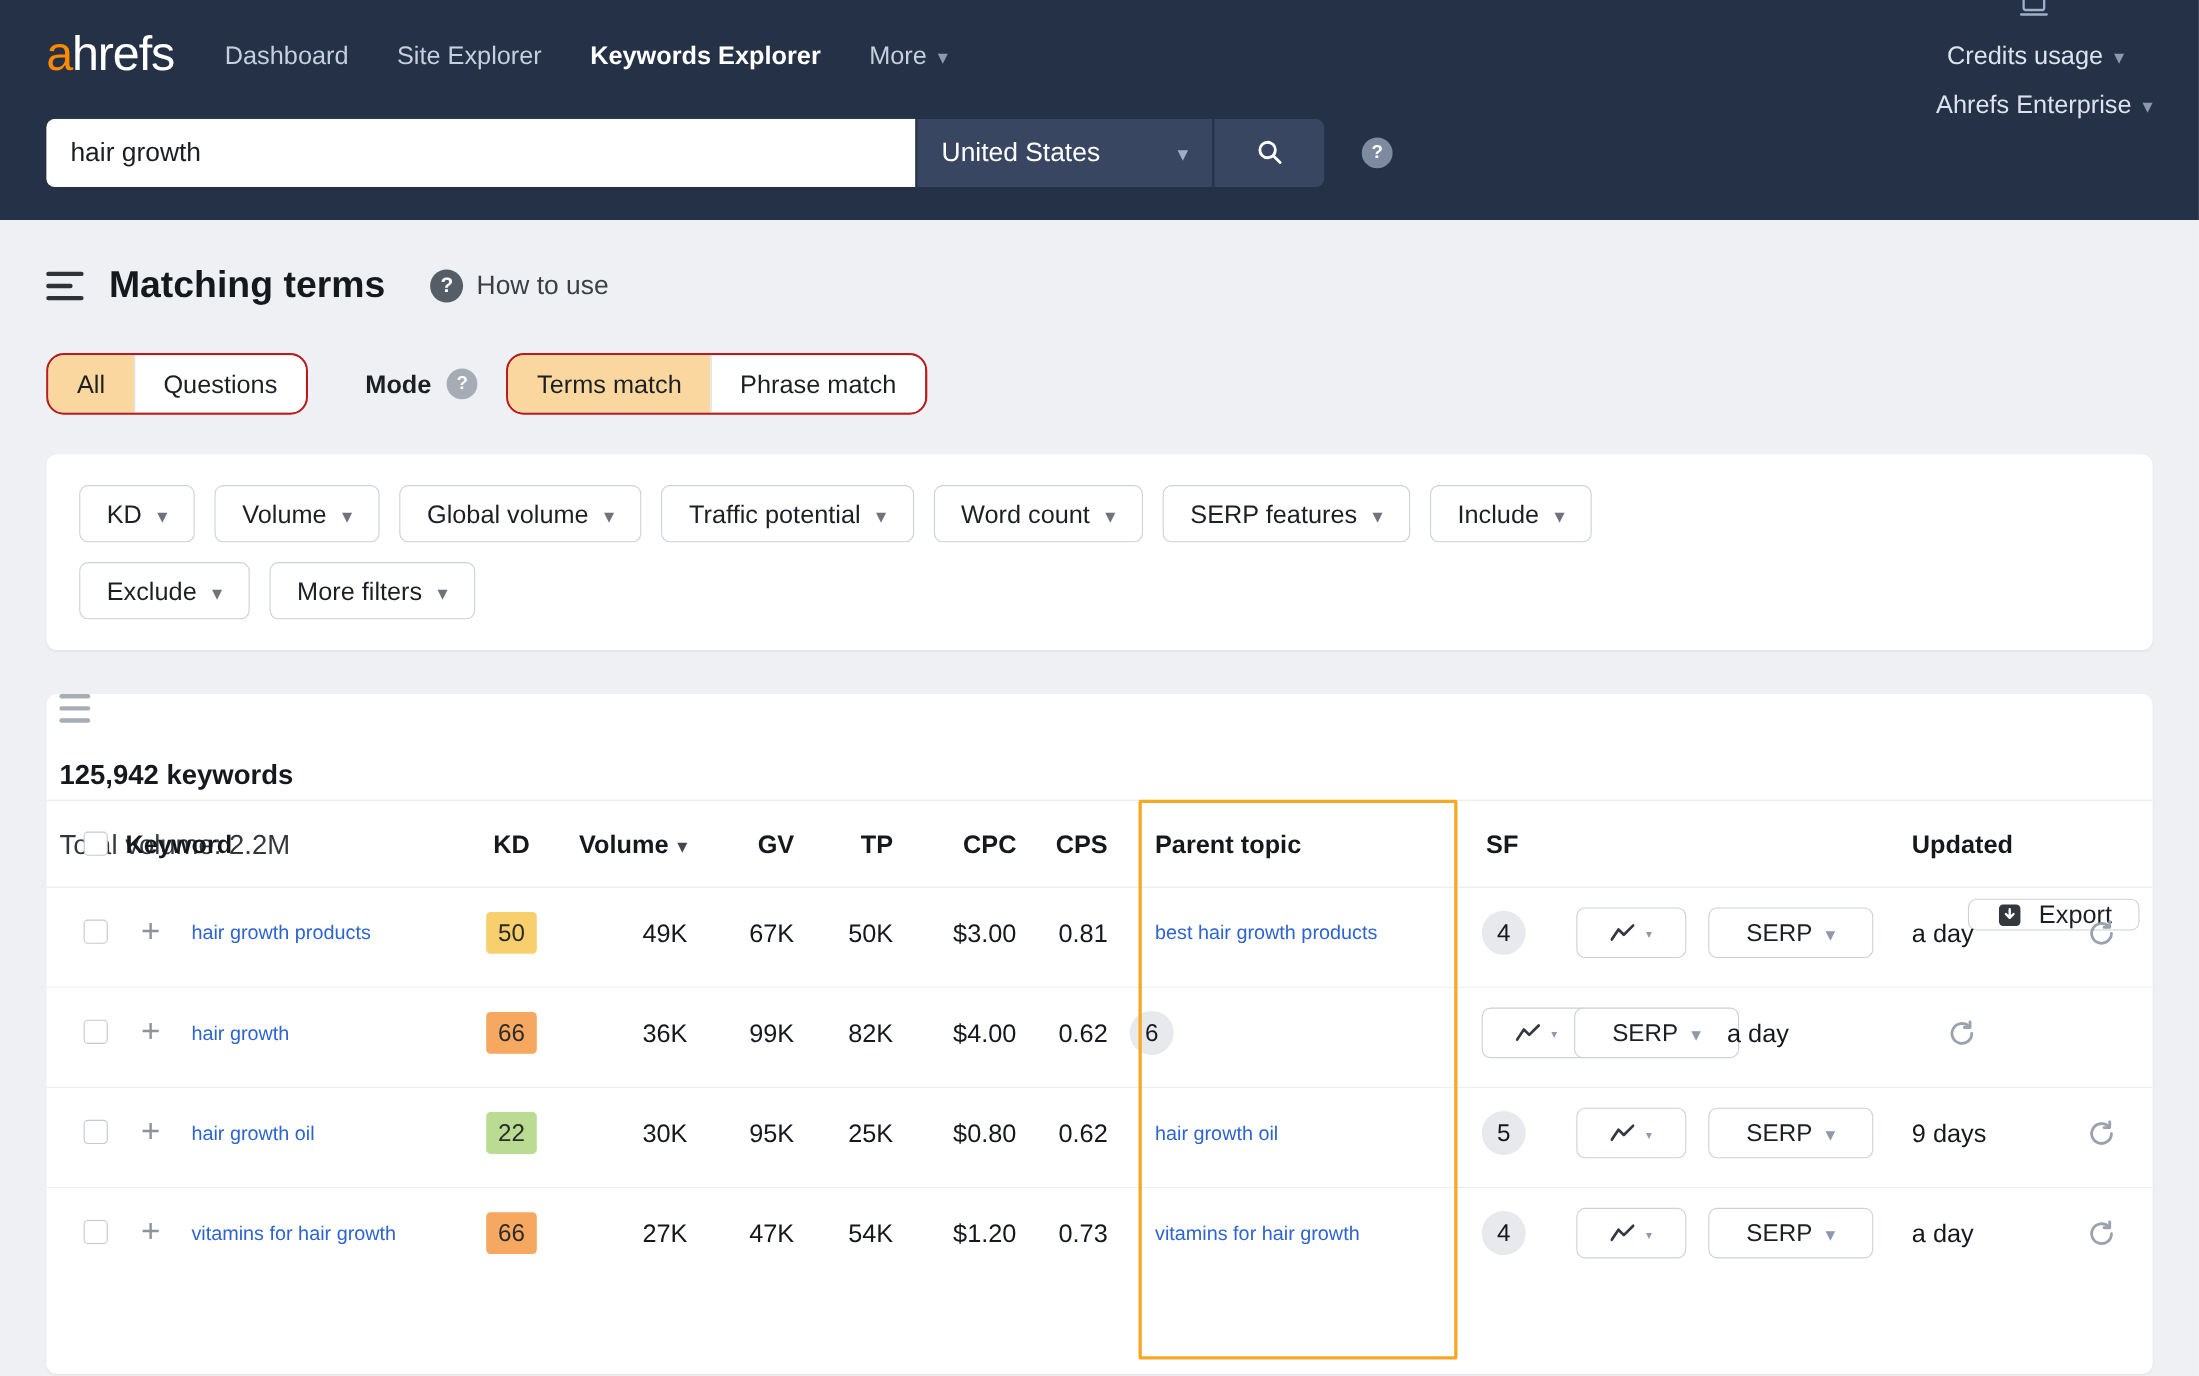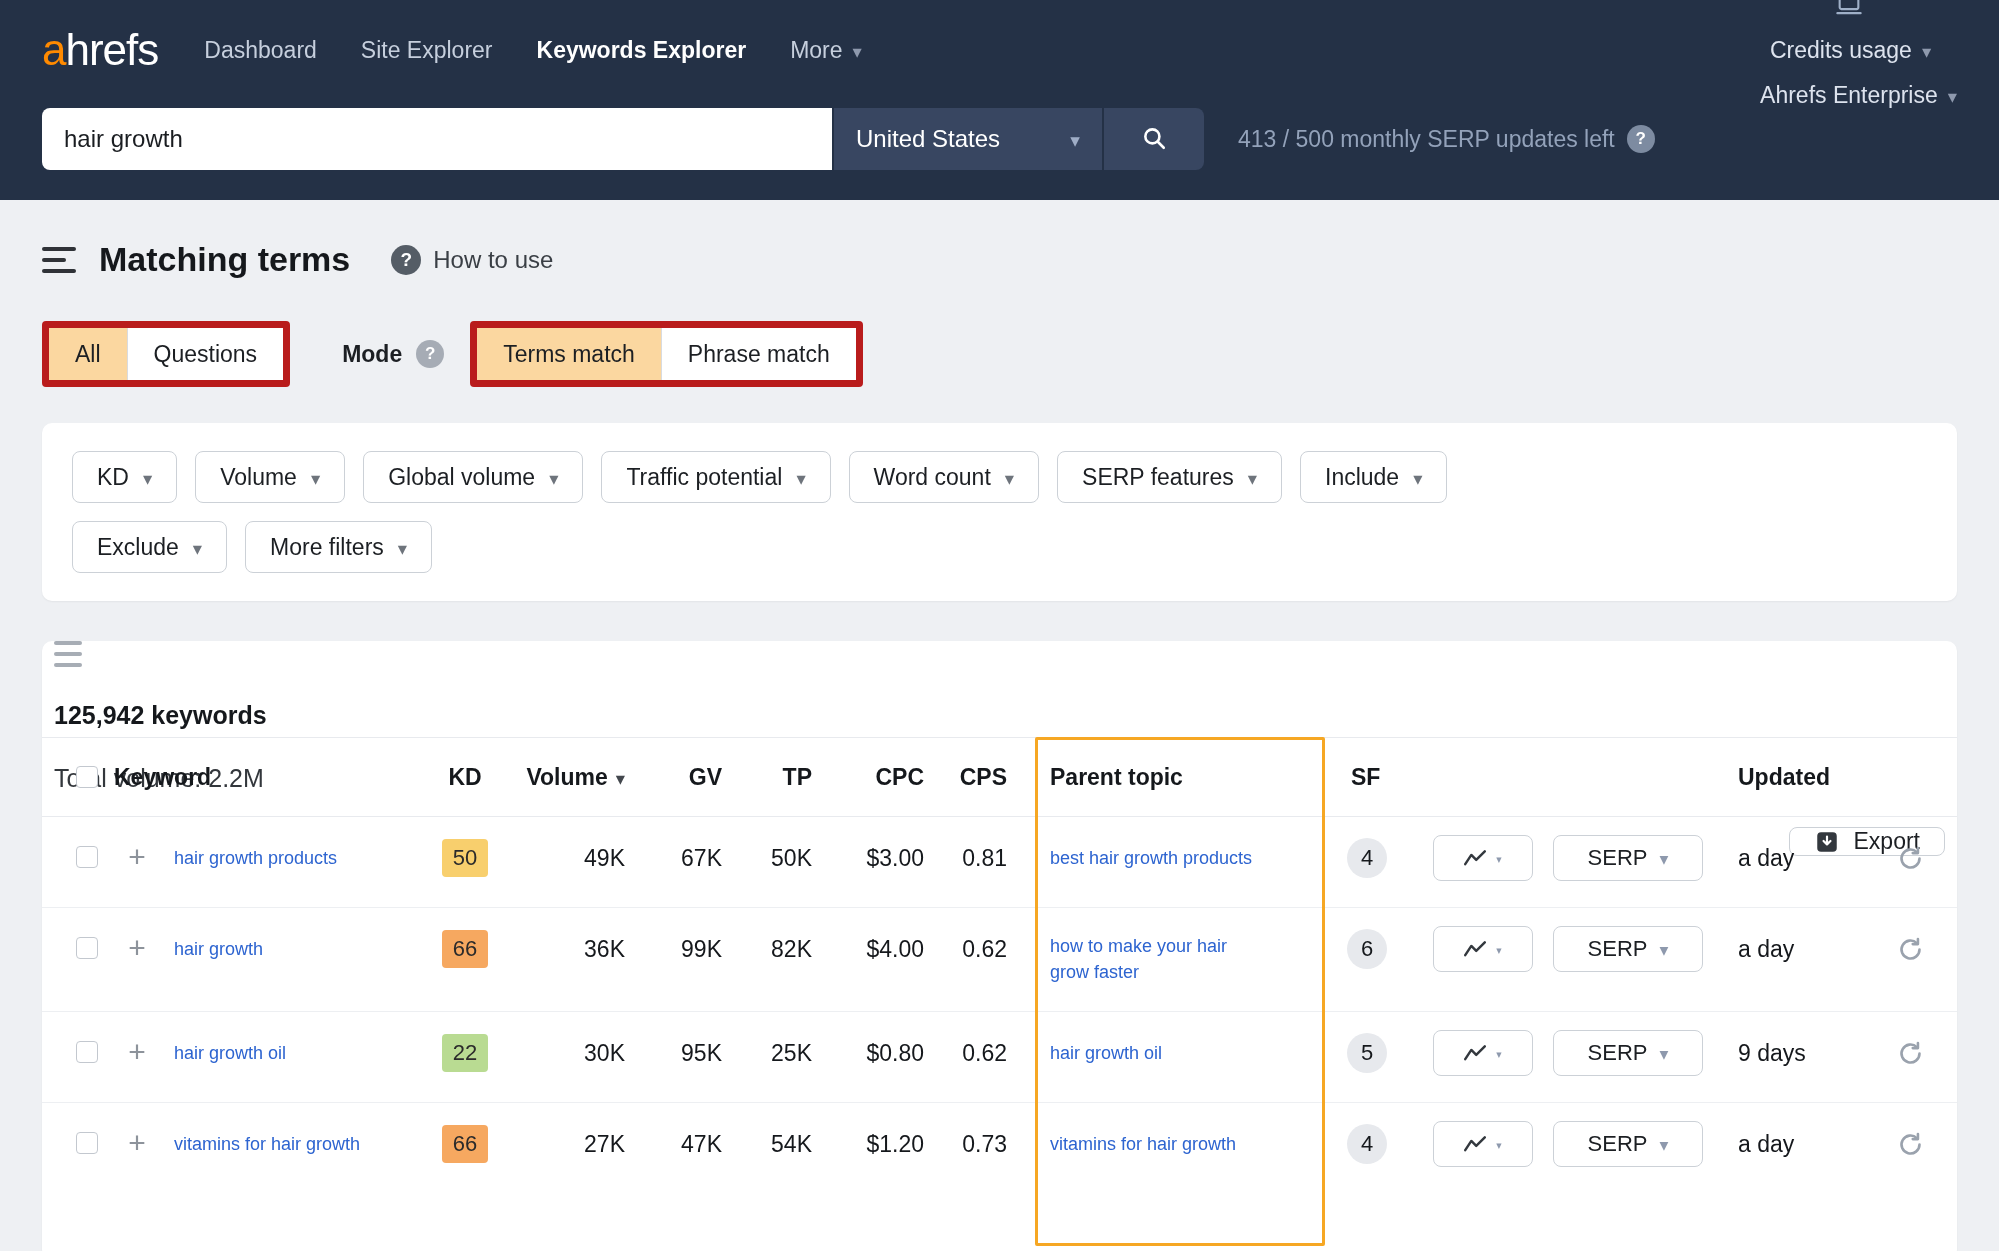--- a/index.html
+++ b/index.html
@@ -42,21 +42,21 @@
   .burger { display:inline-flex; flex-direction:column; gap:7px; cursor:pointer; }
   .burger i { display:block; height:4px; border-radius:2px; background:#2f3237; }
   .burger.dark i { width:34px; }
   .burger.dark i:nth-child(2) { width:24px; }
   .burger.gray i { width:28px; background:#a7adb5; }
   .page-title { font-size:34px; font-weight:bold; color:#15181c; }
   .howto { display:flex; align-items:center; gap:12px; margin-left:18px; }
   .howto-label { font-size:24px; color:#3a3f45; cursor:pointer; }
 
   .tabs-row { margin-top:42px; display:flex; align-items:center; }
-  .segmented { display:flex; border:7px solid #b91c1c; border-radius:4px; overflow:hidden; background:#ffffff; }
+  .segmented { display:flex; border:2px solid #b91c1c; border-radius:16px; overflow:hidden; background:#ffffff; }
   .seg-btn { height:52px; display:flex; align-items:center; padding:0 26px; font-size:23px; color:#1c1f23; background:#ffffff; border:none; border-left:1px solid #d8dbe0; cursor:pointer; font-family:inherit; }
   .seg-btn:first-child { border-left:none; }
   .seg-btn.active { background:#fbd7a0; }
   .mode-label { font-weight:bold; font-size:23px; margin-left:52px; margin-right:14px; }
   .segmented.match { margin-left:26px; }
 
   .filter-card { margin-top:36px; background:#ffffff; border-radius:10px; padding:28px 30px; box-shadow:0 1px 2px rgba(0,0,0,0.05); }
   .filter-row { display:flex; gap:18px; }
   .filter-row + .filter-row { margin-top:18px; }
   .btn { display:inline-flex; align-items:center; gap:14px; height:52px; padding:0 24px; background:#ffffff; border:1px solid #ccd1d7; border-radius:8px; font-size:23px; color:#1c1f23; cursor:pointer; font-family:inherit; }
@@ -164,21 +164,20 @@
         <button class="search-btn">
           <span>
             <svg viewBox="0 0 24 24" width="26" height="26">
                 <circle cx="10.5" cy="10.5" r="6.5" fill="none" stroke="#ffffff" stroke-width="2.4"></circle>
                 <path d="M15.5 15.5L21 21" stroke="#ffffff" stroke-width="2.4" stroke-linecap="round"></path>
               </svg>
           </span>
         </button>
       </div>
       <div class="quota">
-        <span>413 / 500 monthly SERP updates left</span>
         <span class="q-icon q-nav"></span>
       </div>
     </div>
   </header>
 
   <main>
 
     <div class="title-row">
       <span class="burger dark">
           <i></i>
@@ -344,21 +343,20 @@
             </div>
     <div class="cell cell-keyword"><a class="keyword-link">hair growth</a></div>
     <div class="cell cell-kd">
               <span class="kd-badge kd-orange">66</span>
             </div>
     <div class="cell cell-num">36K</div>
     <div class="cell cell-num">99K</div>
     <div class="cell cell-num">82K</div>
     <div class="cell cell-num">$4.00</div>
     <div class="cell cell-num">0.62</div>
-    <div class="cell cell-parent"><a class="parent-link">how to make your hair grow faster</a></div>
     <div class="cell cell-sf"><span class="sf-circle">6</span></div>
     <div class="cell">
       <button class="chart-btn">
         <span style="display:inline-flex;">
           <svg viewBox="0 0 18 14" width="22" height="18">
                     <polyline points="1,12 6,4.5 10,8.5 17,1.5" fill="none" stroke="#33383e" stroke-width="2" stroke-linecap="round" stroke-linejoin="round"></polyline>
                   </svg>
         </span>
         <span class="caret"></span>
       </button>

